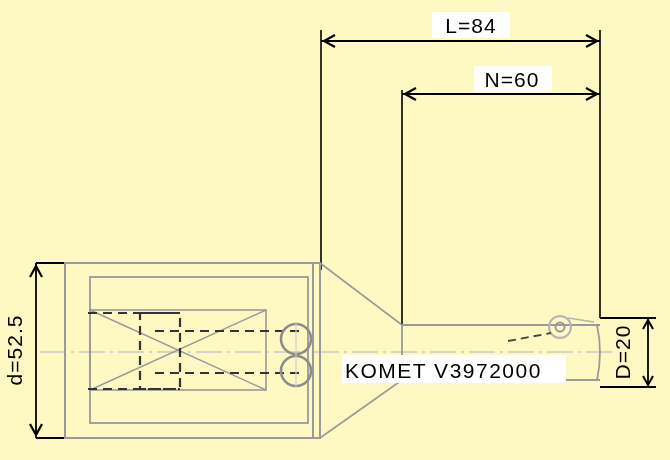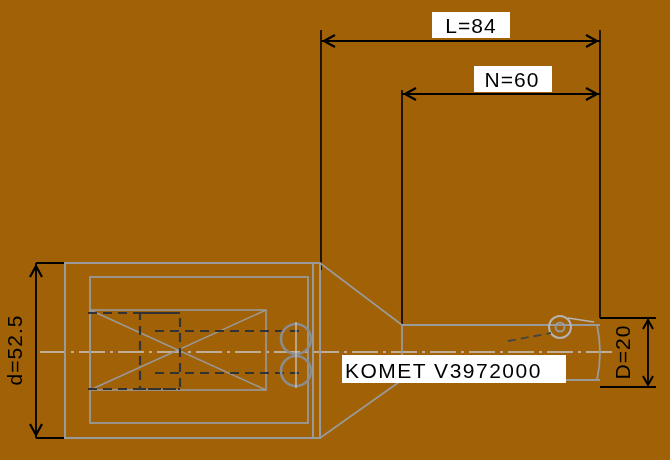--- a/index.html
+++ b/index.html
@@ -1,18 +1,18 @@
 <!DOCTYPE html>
 <html><head>
 <meta charset="utf-8">
 <style>
   html,body{margin:0;padding:0;background:#ffffff;}
   body{width:670px;height:460px;overflow:hidden;
        font-family:"Liberation Sans", sans-serif;}
-  #stage{position:relative;width:670px;height:460px;background:#a16207;}
+  #stage{position:relative;width:670px;height:460px;background:#fef9c3;}
   svg{display:block;}
   .dimtext{font-family:"Liberation Sans", sans-serif;font-size:21px;fill:#000;
            letter-spacing:1px;}
   .bodytext{font-family:"Liberation Sans", sans-serif;font-size:21px;fill:#000;
             letter-spacing:1.5px;}
 </style>
 </head>
 <body>
 
 <div id="stage">

